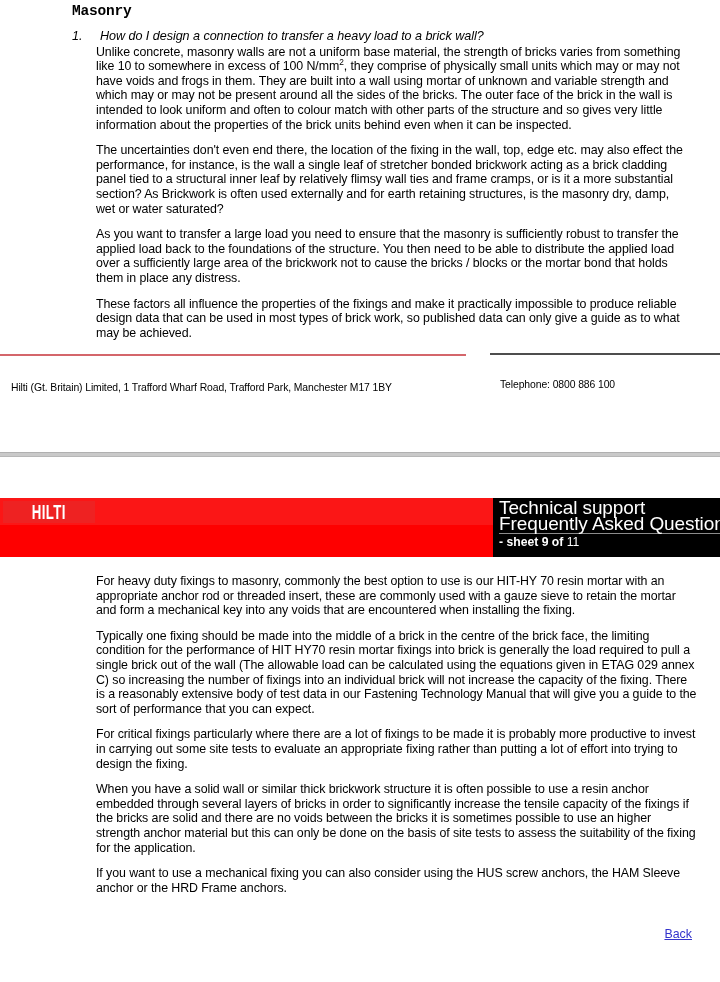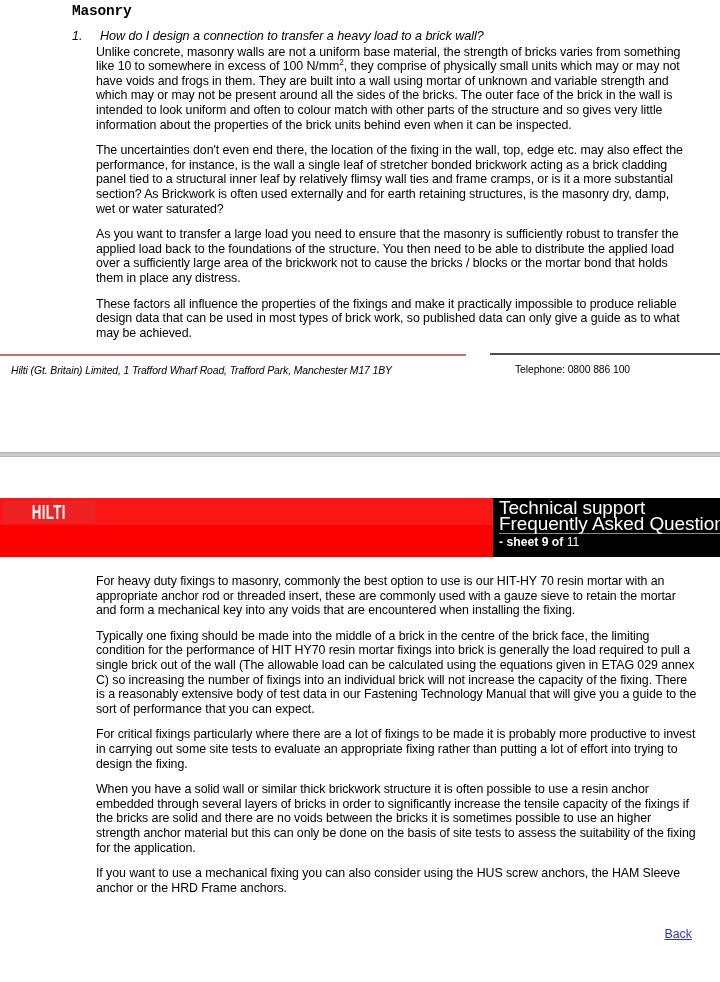--- a/index.html
+++ b/index.html
@@ -94,30 +94,28 @@
   }
   .footer-line {
     position: relative;
     height: 22px;
     font-size: 10.4px;
     letter-spacing: -0.1px;
   }
   .footer-addr {
     position: absolute;
     left: 11px;
-    top: 4px;
-    white-space: nowrap;
-    font-style: italic;
+    top: 21px;
+    white-space: nowrap;
   }
   .footer-tel {
     position: absolute;
     left: 500px;
-    top: 3px;
-    white-space: nowrap;
-    margin-left: 15px;
+    top: 18px;
+    white-space: nowrap;
   }
 
   
   .page-break {
     width: 720px;
     height: 5px;
     background: #c9c9c9;
     border-top: 1px solid #b0b0b0;
     border-bottom: 1px solid #b7b7b7;
     box-sizing: border-box;

